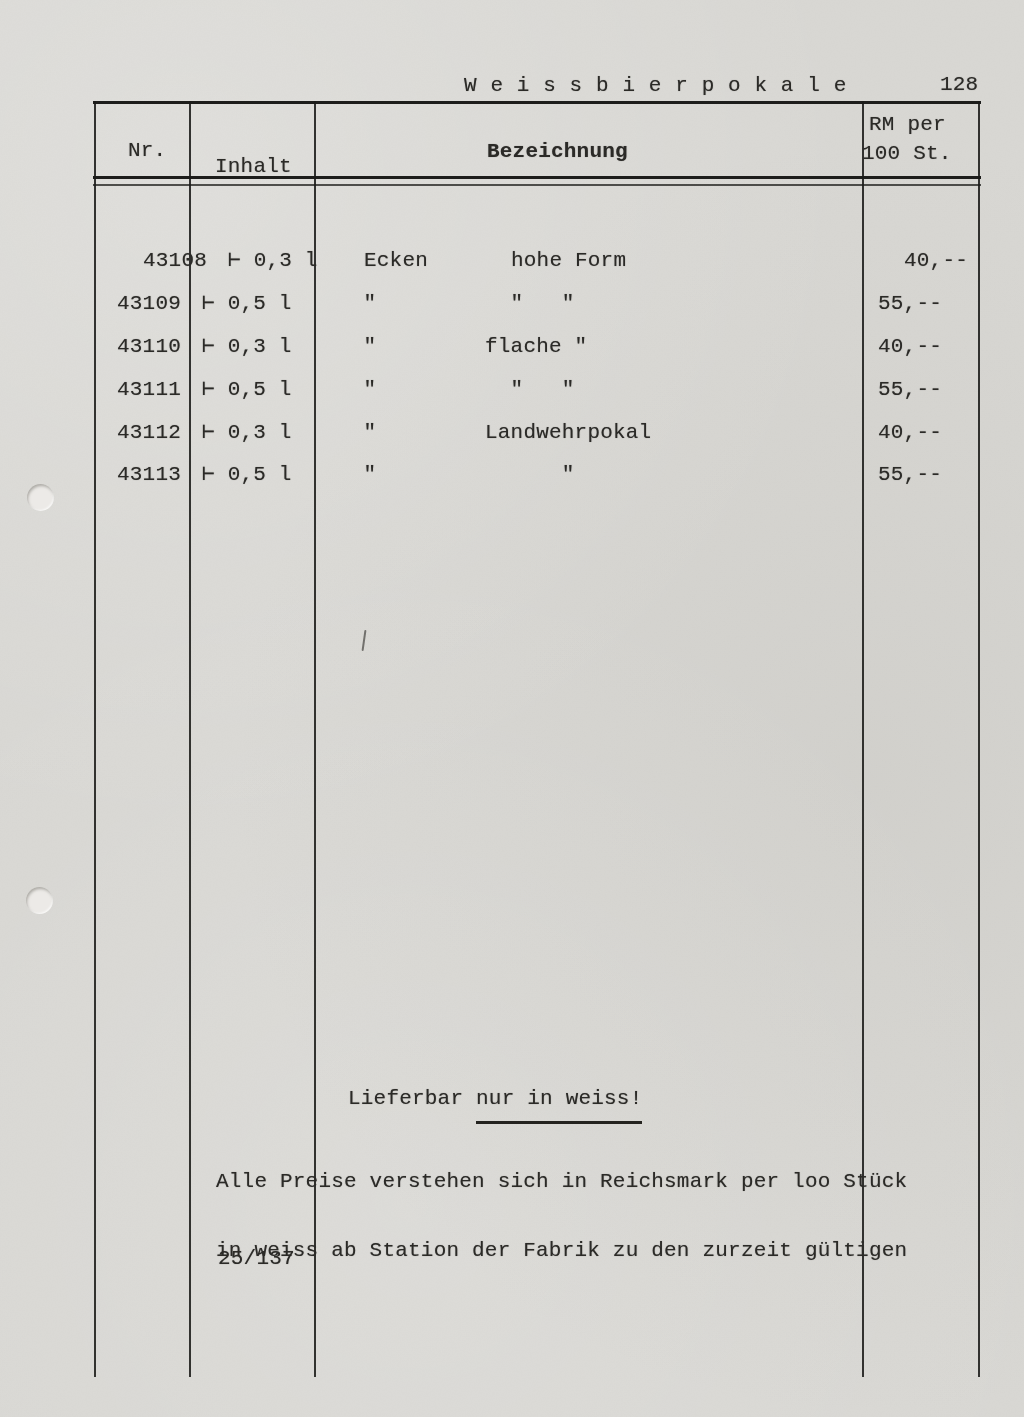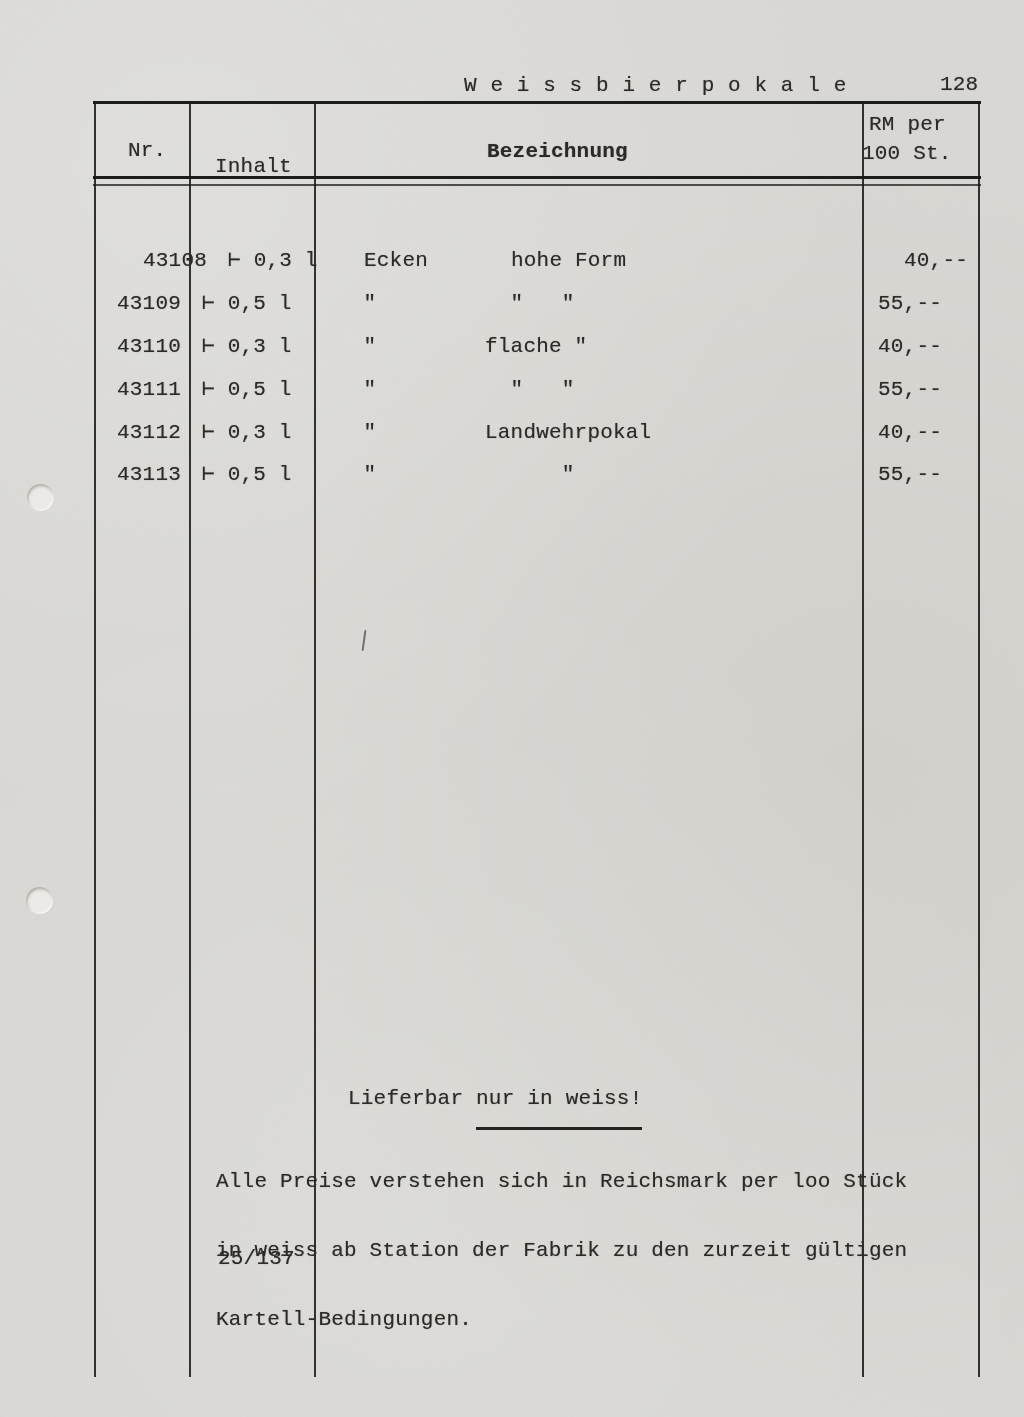--- a/index.html
+++ b/index.html
@@ -30,21 +30,21 @@
     position:absolute;width:27px;height:27px;border-radius:50%;
     background:#eceae7;
     box-shadow:inset 1px 2px 3px rgba(120,118,112,0.55), inset -1px -1px 2px rgba(255,255,255,0.8);
   }
   .row{position:absolute;left:0;width:1024px;height:30px;}
   .c-nr{left:117px;}
   .c-inh{left:202px;}
   .c-da{left:338px;}
   .c-db{left:485px;}
   .c-price{left:878px;}
-  .underlined{border-bottom:3px solid #24231f;padding-bottom:17px;margin-top:28px;}
+  .underlined{border-bottom:3px solid #24231f;padding-bottom:11px;margin-top:28px;}
   .para-line{white-space:pre;}
   .stray{
     position:absolute;left:363px;top:630px;width:2px;height:21px;
     background:rgba(45,44,40,0.6);transform:rotate(8deg);border-radius:1px;
   }
   .grain{position:absolute;left:0;top:0;pointer-events:none;}
 </style>
 </head>
 <body>
 
@@ -123,18 +123,17 @@
     <span class="t c-price">55,--</span>
   </div>
 
   <div class="stray"></div>
 
   <div class="t" style="left:348px;top:1086px;"><span>Lieferbar </span><span class="underlined">nur in weiss!</span></div>
 
   <div class="t" style="left:216px;top:1124px;line-height:23px;">
     <div class="para-line">Alle Preise verstehen sich in Reichsmark per loo Stück</div>
     <div class="para-line">in weiss ab Station der Fabrik zu den zurzeit gültigen</div>
-    <div class="para-line">Kartell-Bedingungen.</div>
   </div>
 
   <div class="t" style="left:218px;top:1246px;">25/137</div>
 
 </div>
 
 </body></html>

